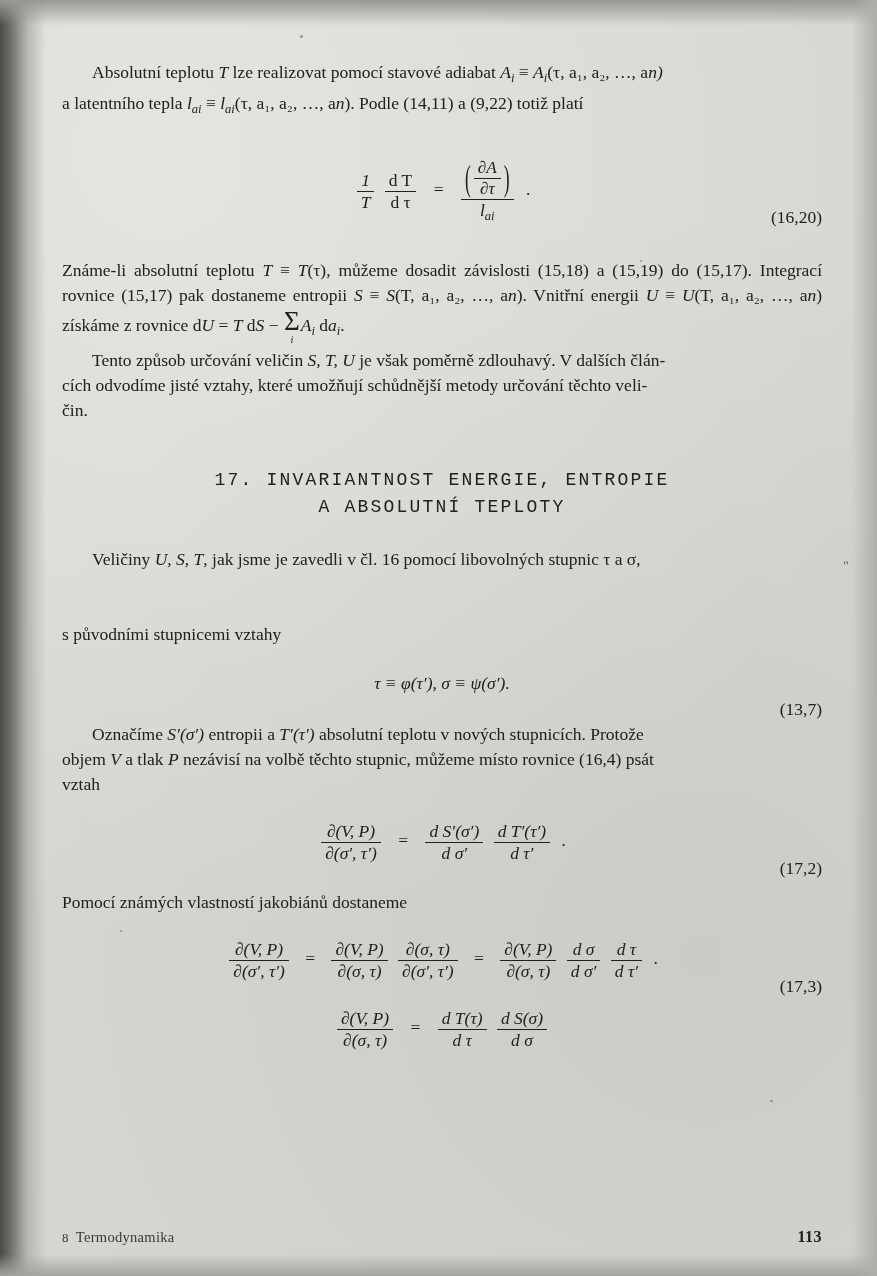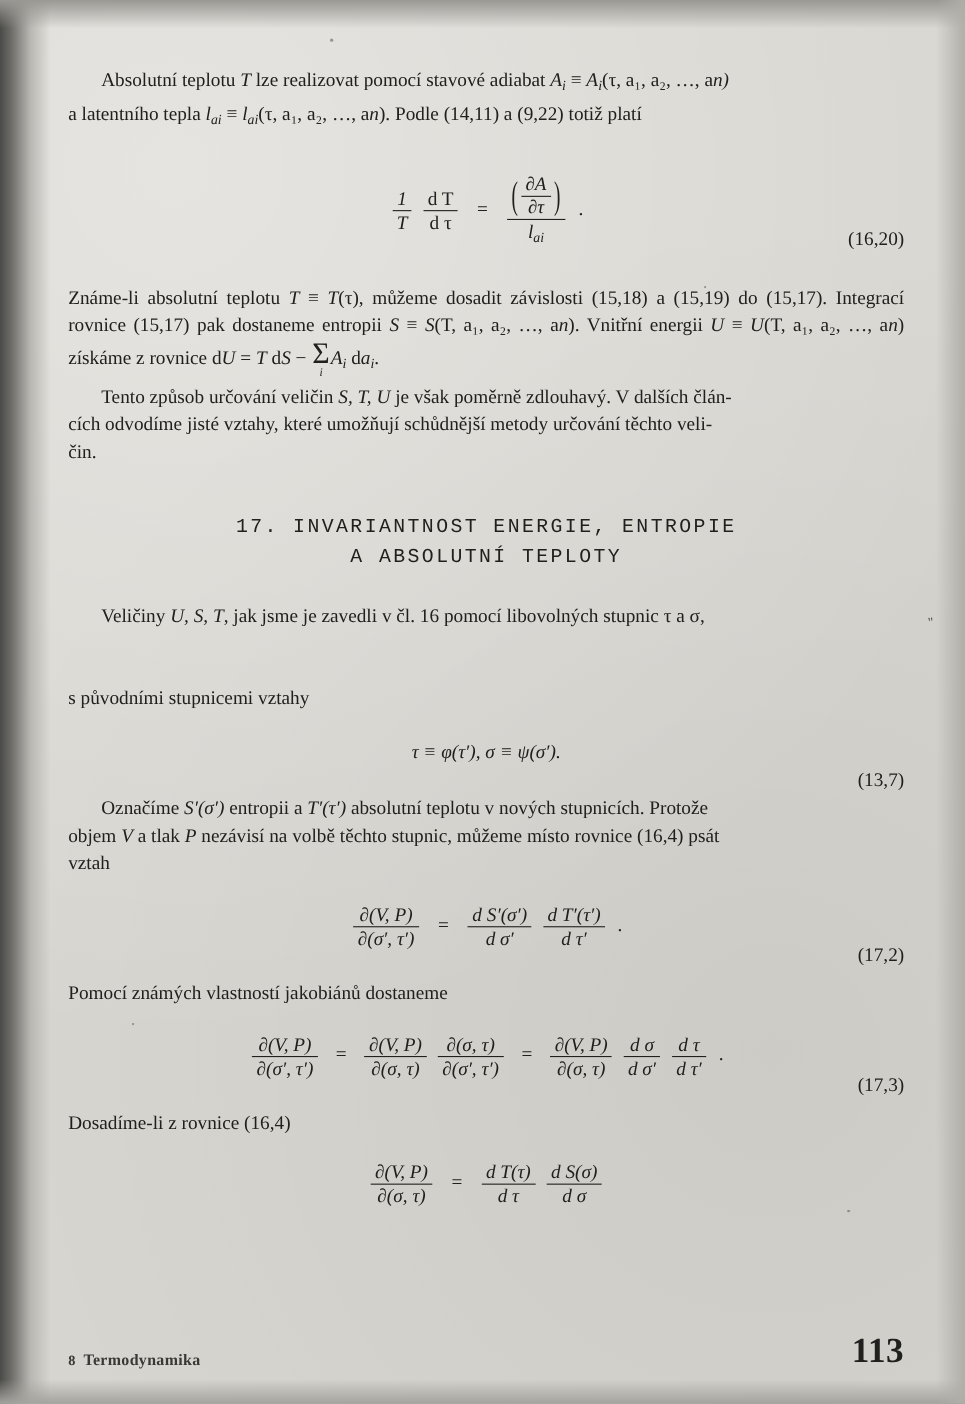--- a/index.html
+++ b/index.html
@@ -118,24 +118,23 @@
     bottom: 30px;
     display: flex;
     align-items: flex-end;
     justify-content: space-between;
   }
   .footer .running {
     font-size: 14.5px;
     font-family: "Liberation Serif", serif;
     color: #3a3936;
     letter-spacing: 0.3px;
-    font-weight: bold;
   }
   .footer .folio {
-    font-size: 32px;
+    font-size: 16px;
     font-weight: bold;
     letter-spacing: 0.5px;
   }
   .footer .sigmark {
     font-size: 13px;
     margin-right: 7px;
   }
   .margin-tick {
     position: absolute;
     right: 28px;
@@ -267,21 +266,20 @@
         <span class="den it">d σ′</span>
       </span>
       <span class="frac">
         <span class="num it">d τ</span>
         <span class="den it">d τ′</span>
       </span>
       <span style="margin-left:4px;">.</span>
       <span class="tag">(17,3)</span>
     </div>
 
-    <p>Dosadíme-li z rovnice (16,4)</p>
 
     <div class="eq" style="margin-top:22px;">
       <span class="frac">
         <span class="num it">∂(V,  P)</span>
         <span class="den it">∂(σ, τ)</span>
       </span>
       <span style="margin:0 10px;">=</span>
       <span class="frac">
         <span class="num it">d T(τ)</span>
         <span class="den it">d τ</span>

